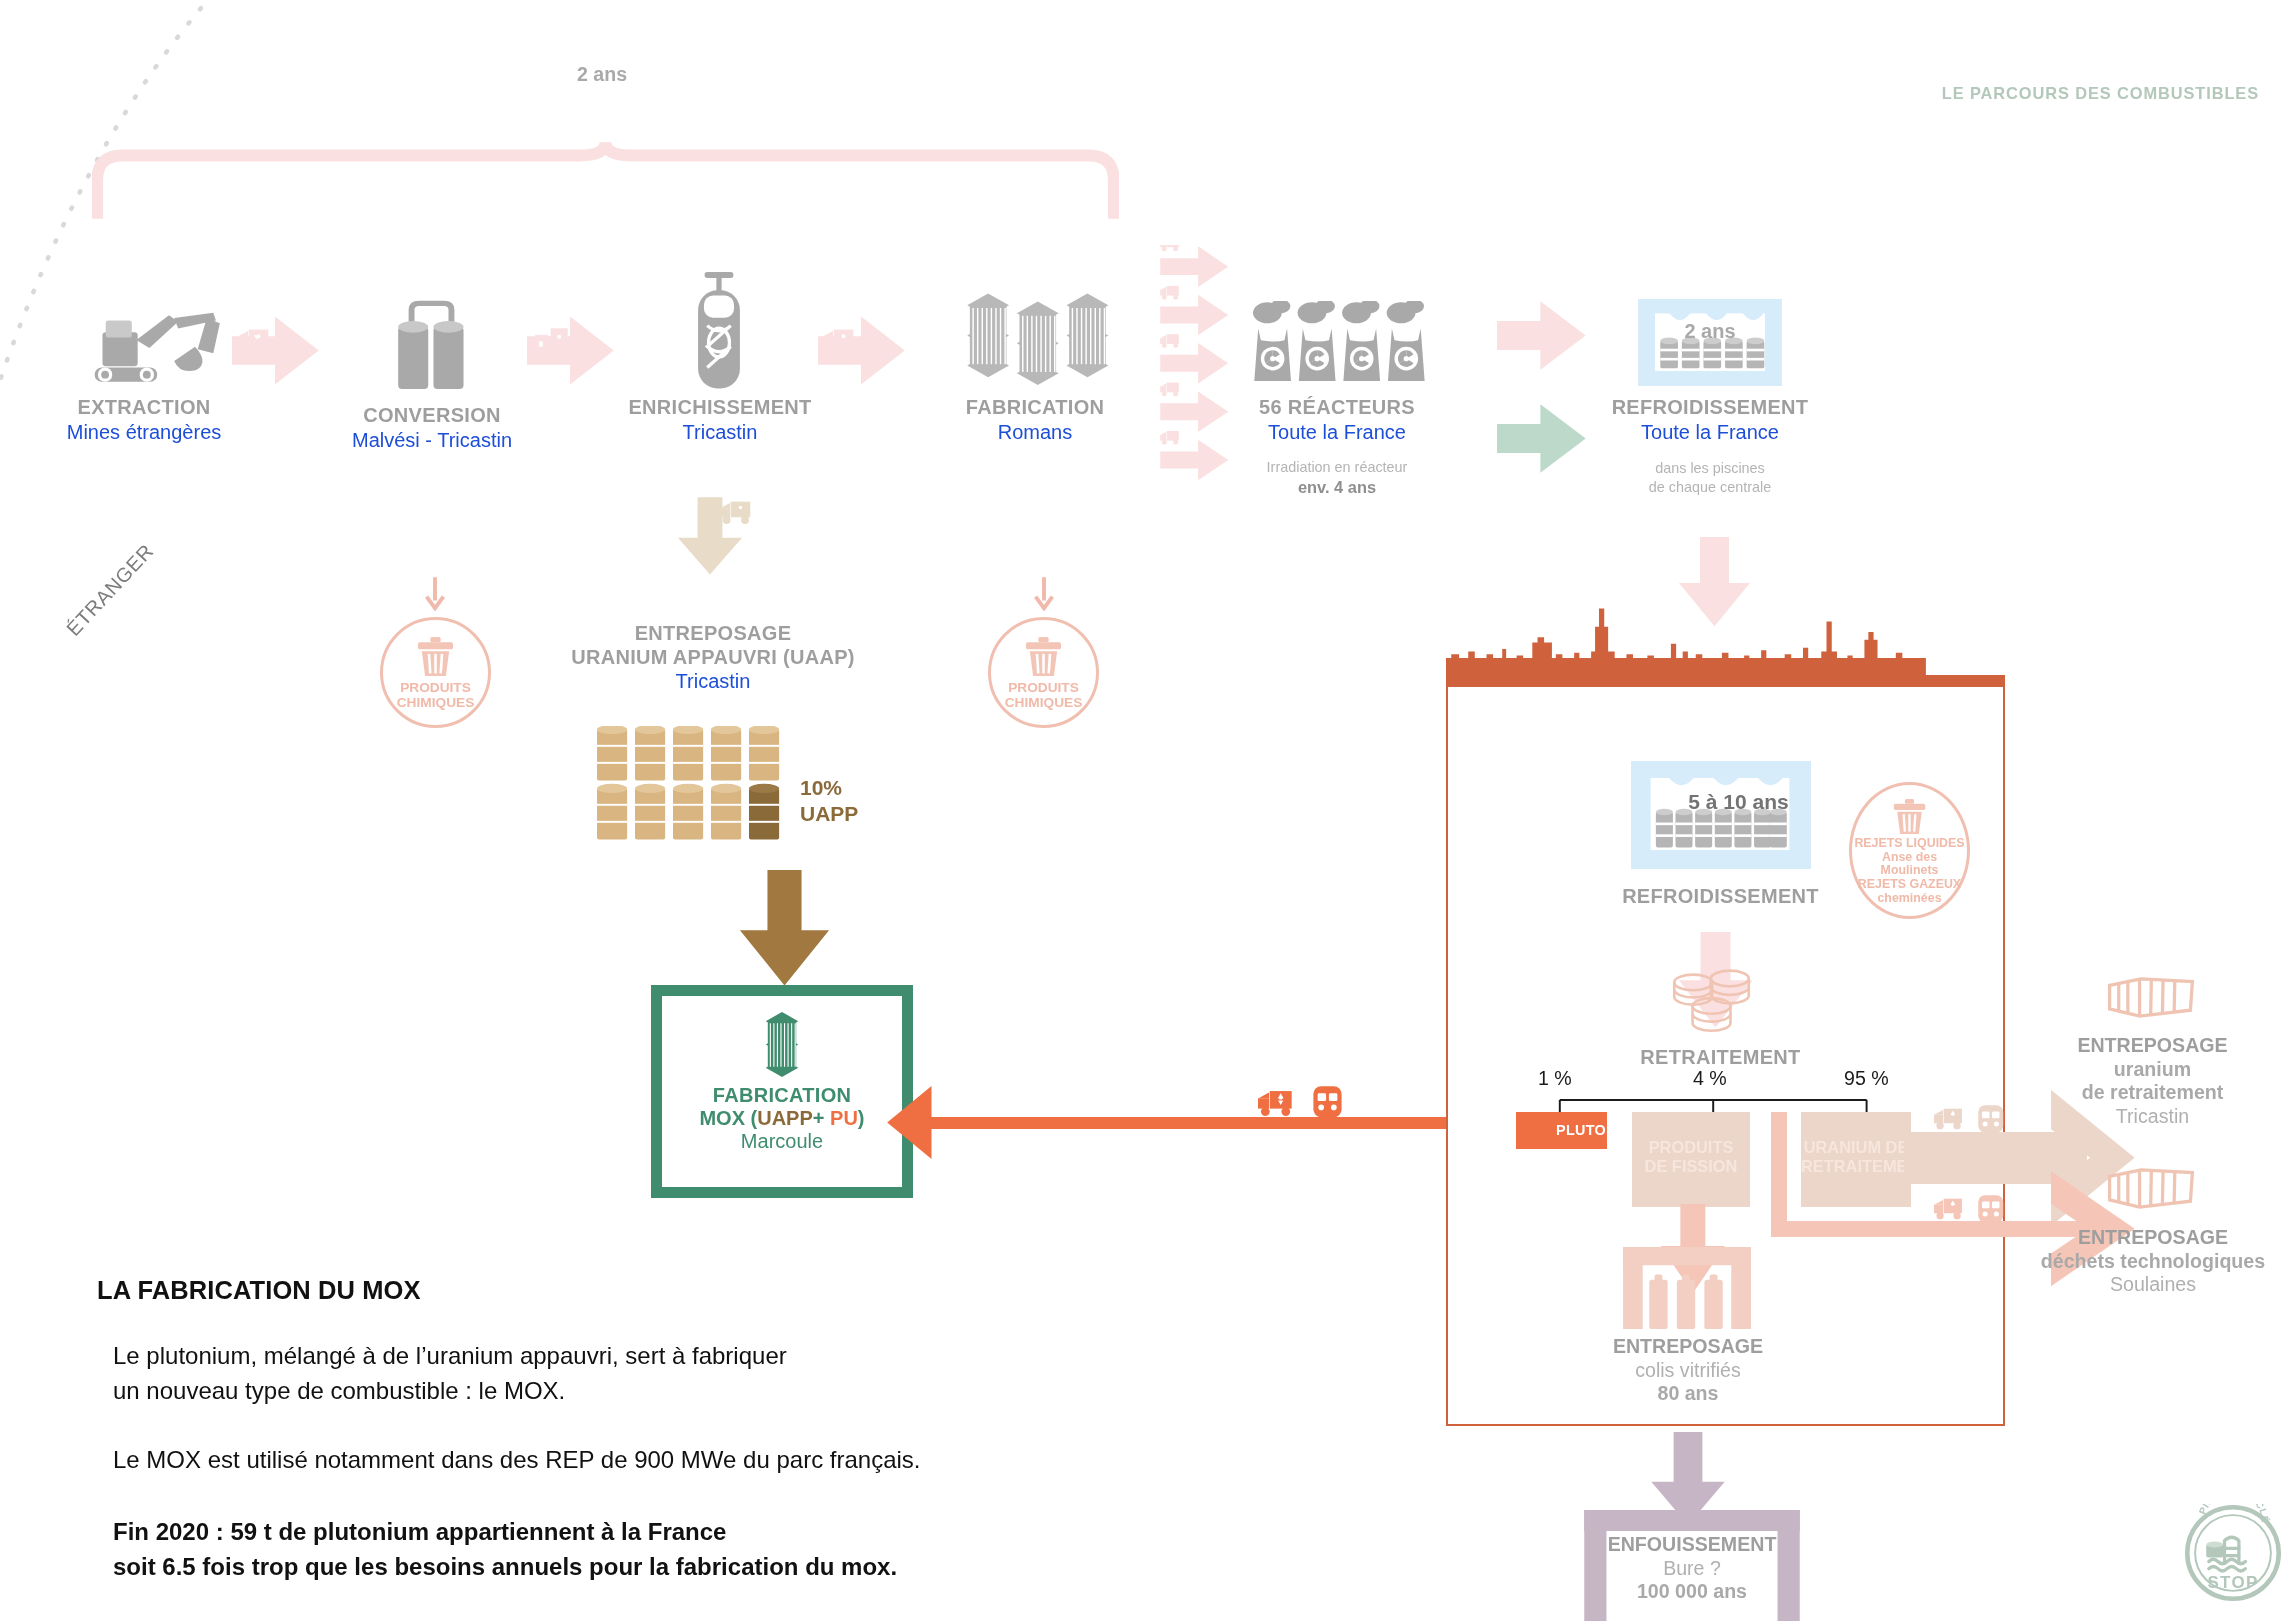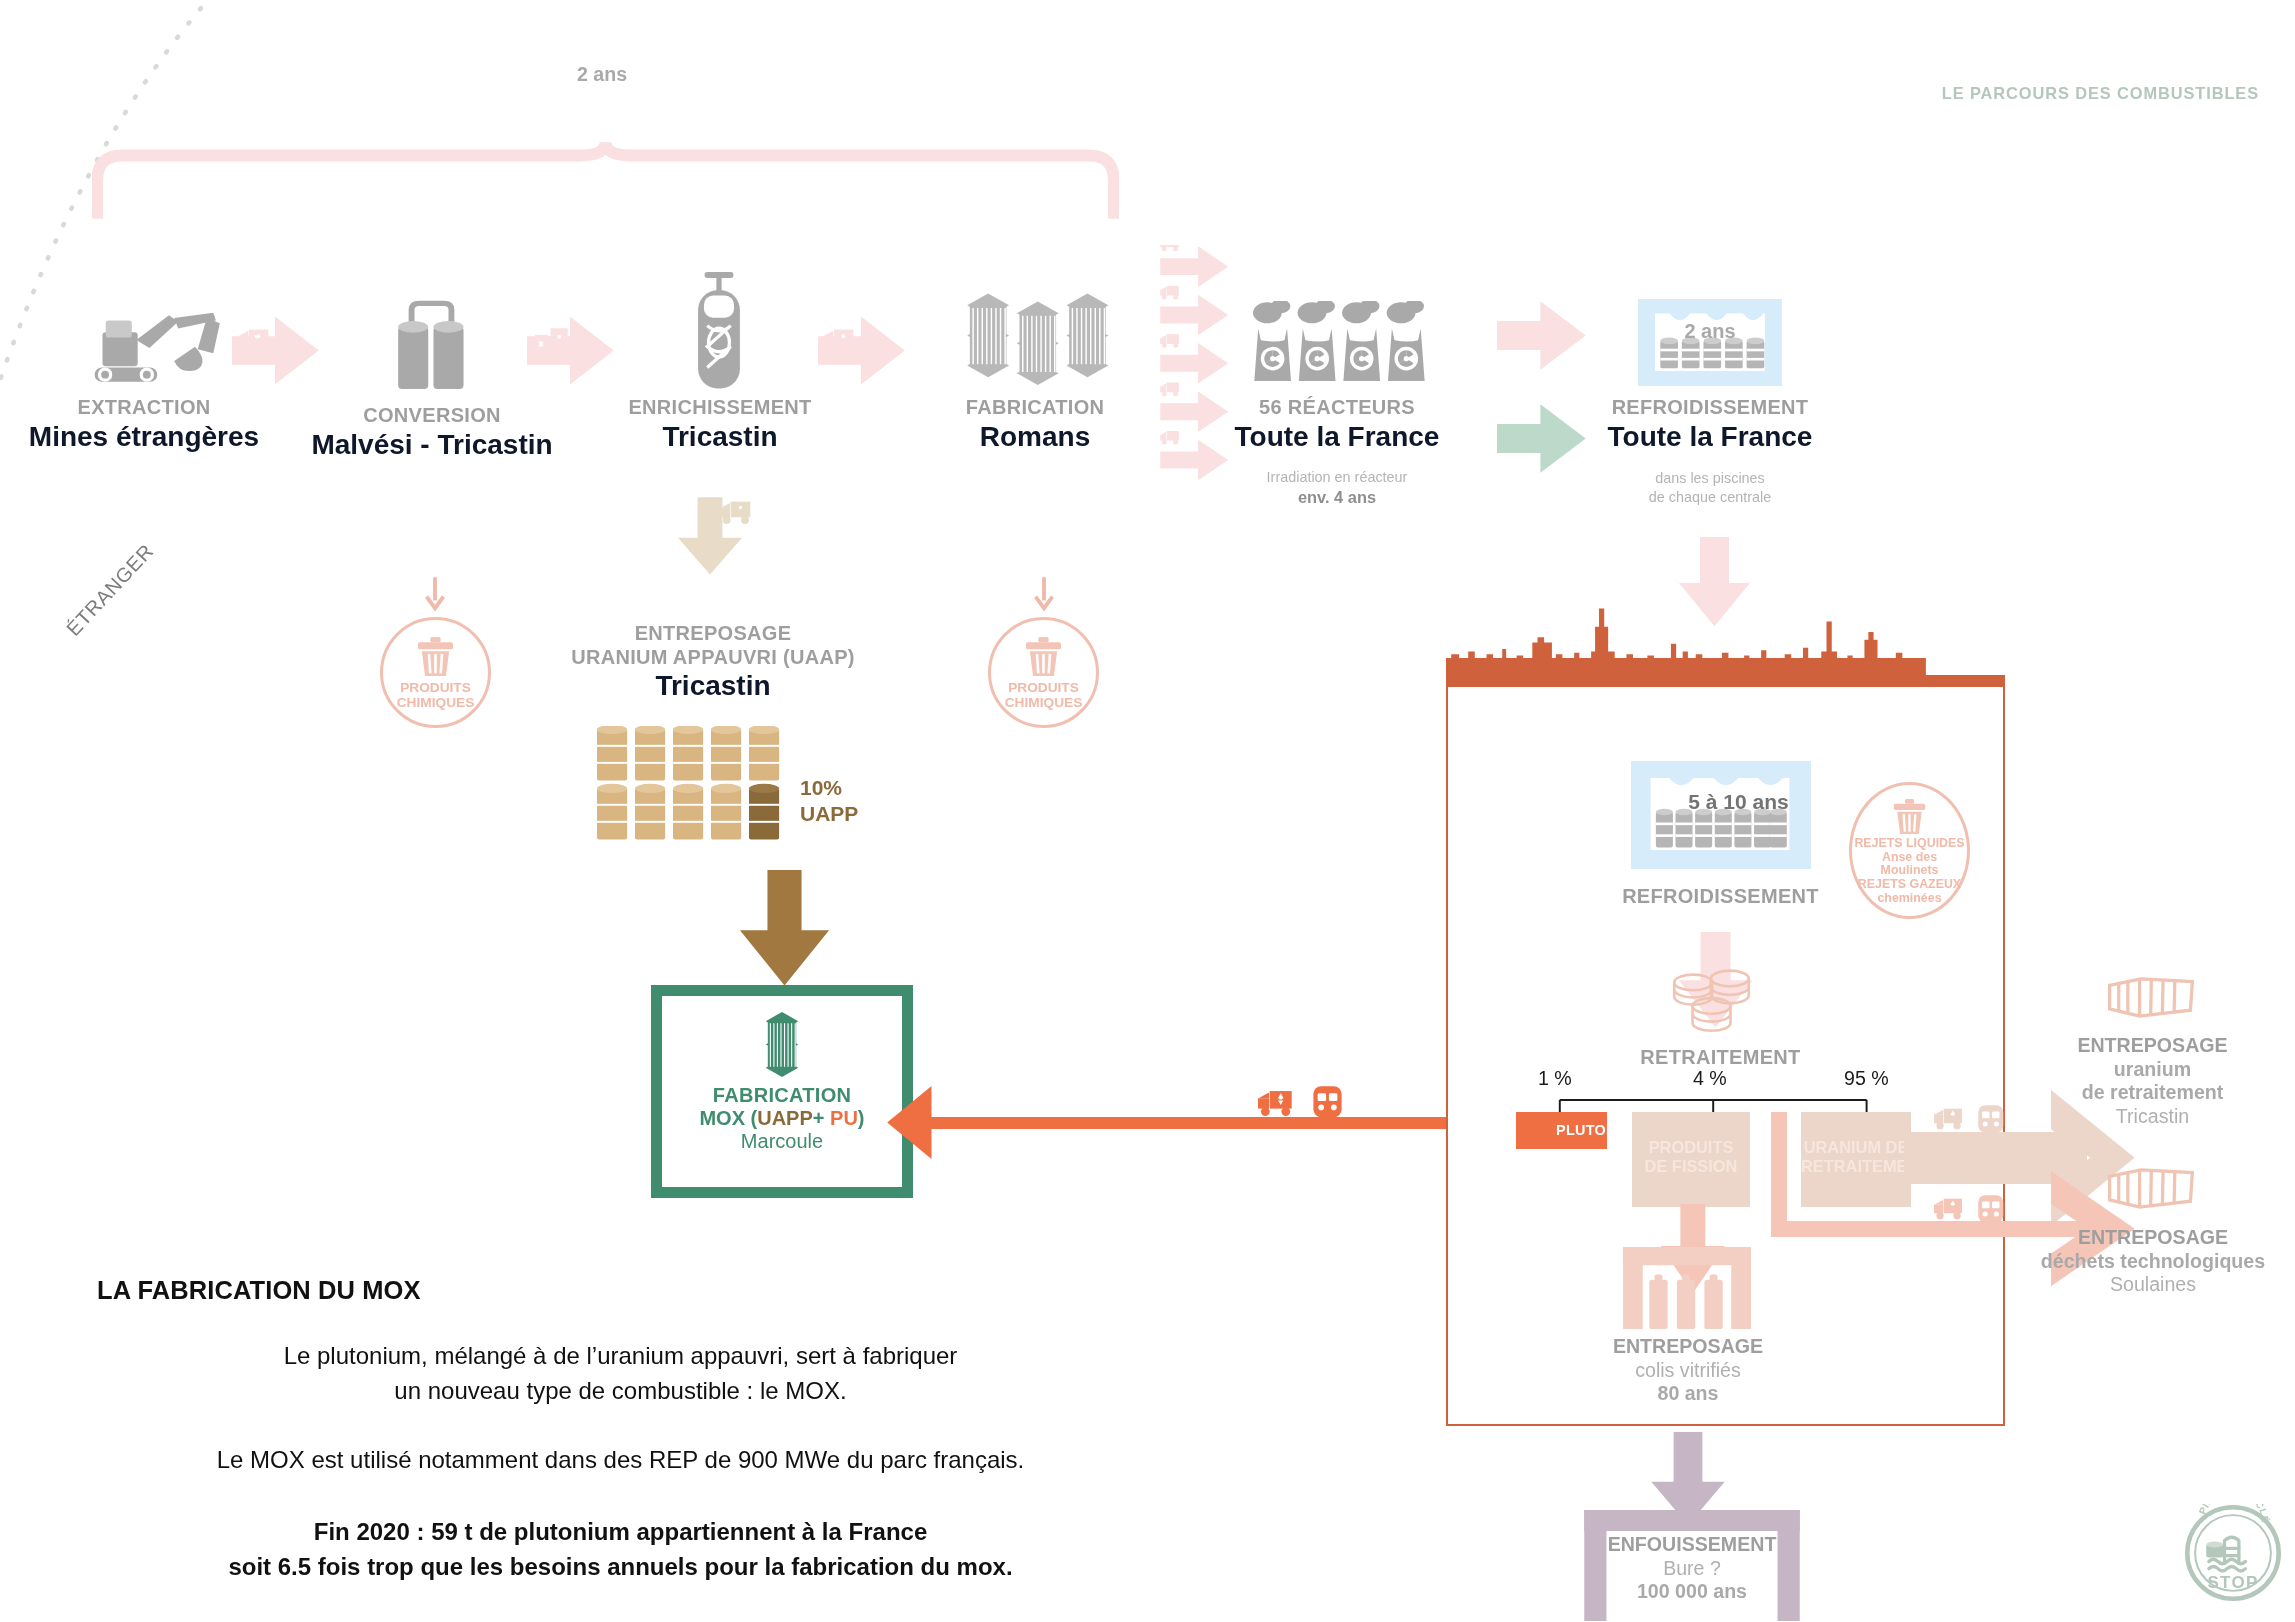--- a/index.html
+++ b/index.html
@@ -3,21 +3,21 @@
 <meta charset="utf-8">
 <style>
   html,body{margin:0;padding:0;background:#ffffff;}
   body{width:2295px;height:1623px;position:relative;overflow:hidden;
        font-family:"Liberation Sans", sans-serif;color:#9a9a9a;}
   .abs{position:absolute;}
   .ctr{text-align:center;}
 
   
   .stage-title{font-weight:bold;letter-spacing:0.3px;font-size:20px;color:#9e9e9e;line-height:1.18;}
-  .stage-sub{font-size:28px;color:#0f172a;line-height:1.2;font-weight:700;}
+  .stage-sub{font-size:20px;color:#1d4ed8;line-height:1.2;font-weight:400;}
   .stage-small{font-size:14.4px;color:#b4b4b4;line-height:1.32;}
   .stage-small b{color:#8f8f8f;font-size:16.4px;}
 
   .hdr{font-size:16.4px;font-weight:bold;letter-spacing:0.9px;color:#b3c7bb;}
   .bracket-label{font-size:19.6px;font-weight:bold;color:#a9a9a9;}
 
   
   #bracket{left:92px;top:141px;width:1027px;height:79px;}
 
   
@@ -34,21 +34,21 @@
   
   #mox-box{left:651px;top:985px;width:262px;height:213px;border:11.8px solid #3f8c6e;
            box-sizing:border-box;background:#fff;}
   .mox-l1{color:#3f8c6e;font-weight:bold;font-size:20px;letter-spacing:0.3px;}
   .mox-l2{font-weight:bold;font-size:20px;}
   .mox-l3{color:#3f8c6e;font-size:20px;}
 
   
   #txt{left:97px;top:1276px;width:1047px;}
   #txt .h{font-size:25.5px;font-weight:bold;color:#111;letter-spacing:0.1px;}
-  #txt p{font-size:24px;color:#111;line-height:1.45;margin:8px;font-weight:400;text-align:center;}
+  #txt p{font-size:24px;color:#111;line-height:1.45;margin:16px;font-weight:400;}
   #txt .bold{font-weight:bold;}
 
   
   #pluto{left:1516px;top:1112px;width:91px;height:37px;background:#ef6f42;}
   #pluto span{color:#fff;font-weight:bold;font-size:14.4px;line-height:37px;display:block;
               text-align:center;letter-spacing:0.3px;padding-left:40px;}
 
   
   .ghostbox{background:#ecd5c9;}
   .ghostbox span{color:#f6e6dd;font-weight:bold;font-size:16.4px;display:block;text-align:center;

